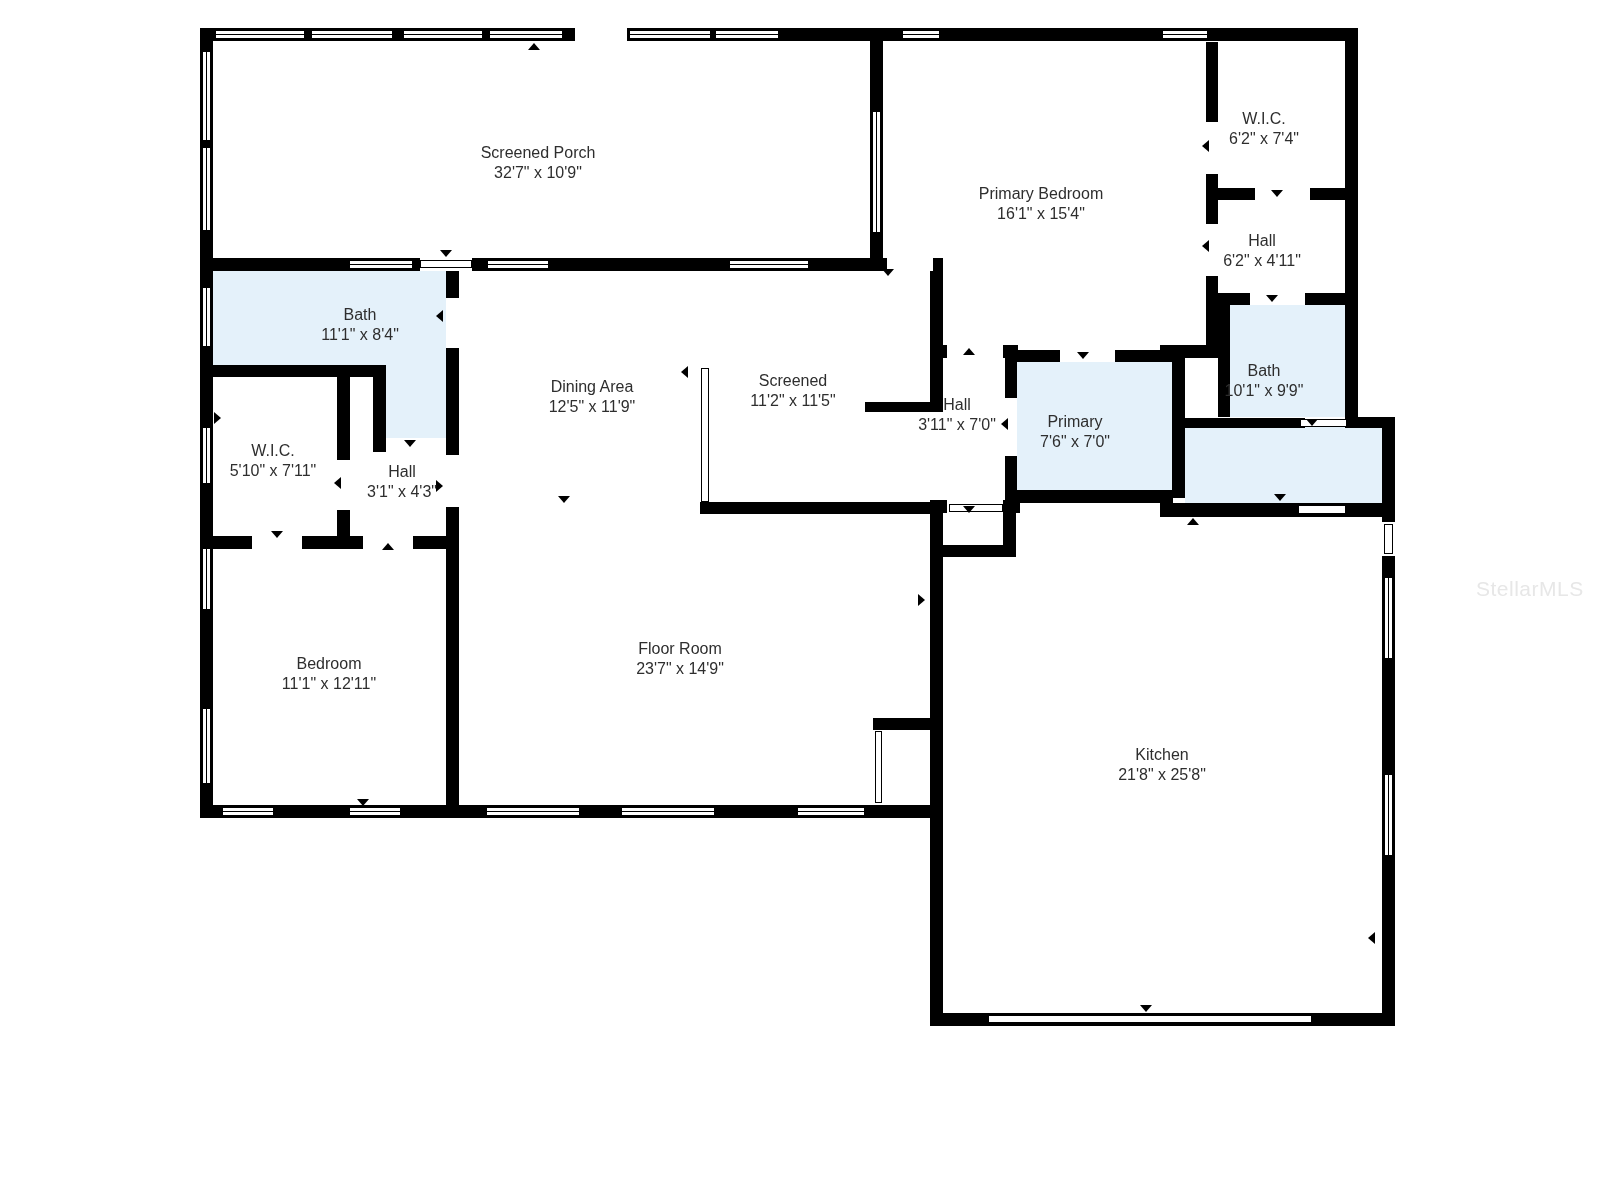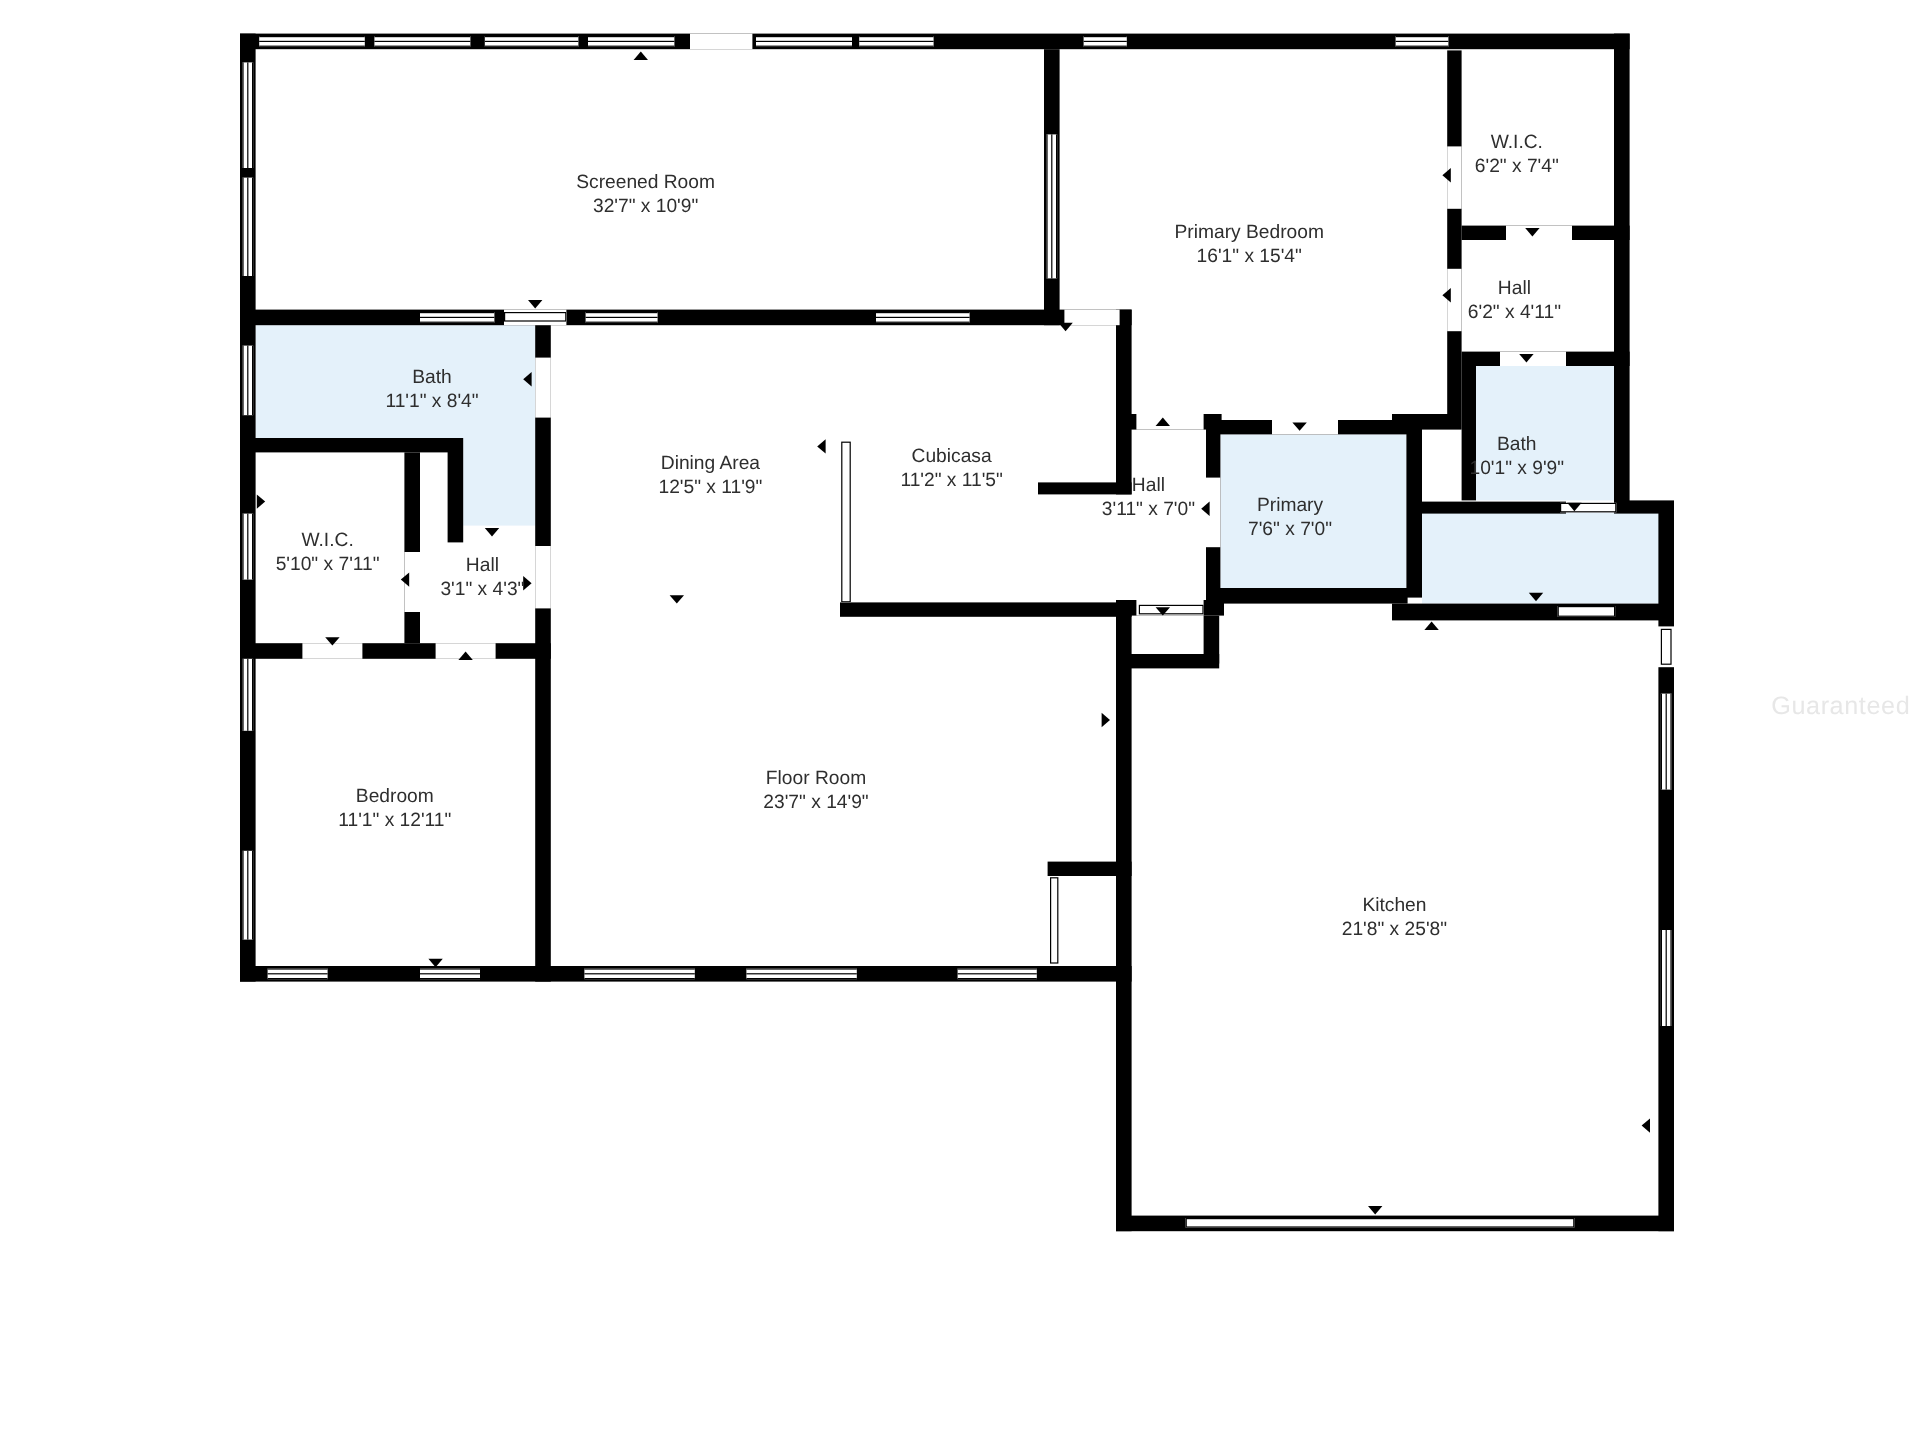--- a/index.html
+++ b/index.html
@@ -163,21 +163,21 @@
   <div class="al" style="left:1202px;top:140px"></div>
   <div class="al" style="left:1202px;top:240px"></div>
   <div class="al" style="left:1001px;top:418px"></div>
   <div class="al" style="left:681px;top:366px"></div>
   <div class="al" style="left:1368px;top:932px"></div>
   <div class="ar" style="left:436px;top:480px"></div>
   <div class="ar" style="left:214px;top:412px"></div>
   <div class="ar" style="left:918px;top:594px"></div>
 
   <div class="lbl" style="left:538px;top:143px">
-    <div>Screened Room</div>
+    <div>Screened Porch</div>
     <div>32'7" x 10'9"</div>
   </div>
   <div class="lbl" style="left:1041px;top:184px">
     <div>Primary Bedroom</div>
     <div>16'1" x 15'4"</div>
   </div>
   <div class="lbl" style="left:1264px;top:109px">
     <div>W.I.C.</div>
     <div>6'2" x 7'4"</div>
   </div>
@@ -191,21 +191,21 @@
   </div>
   <div class="lbl" style="left:360px;top:305px">
     <div>Bath</div>
     <div>11'1" x 8'4"</div>
   </div>
   <div class="lbl" style="left:592px;top:377px">
     <div>Dining Area</div>
     <div>12'5" x 11'9"</div>
   </div>
   <div class="lbl" style="left:793px;top:371px">
-    <div>Cubicasa</div>
+    <div>Screened</div>
     <div>11'2" x 11'5"</div>
   </div>
   <div class="lbl" style="left:957px;top:395px">
     <div>Hall</div>
     <div>3'11" x 7'0"</div>
   </div>
   <div class="lbl" style="left:1075px;top:412px">
     <div>Primary</div>
     <div>7'6" x 7'0"</div>
   </div>
@@ -223,15 +223,15 @@
   </div>
   <div class="lbl" style="left:680px;top:639px">
     <div>Floor Room</div>
     <div>23'7" x 14'9"</div>
   </div>
   <div class="lbl" style="left:1162px;top:745px">
     <div>Kitchen</div>
     <div>21'8" x 25'8"</div>
   </div>
 
-  <div id="watermark">Guaranteed</div>
+  <div id="watermark">StellarMLS</div>
 
 </div>
 
 </body></html>

